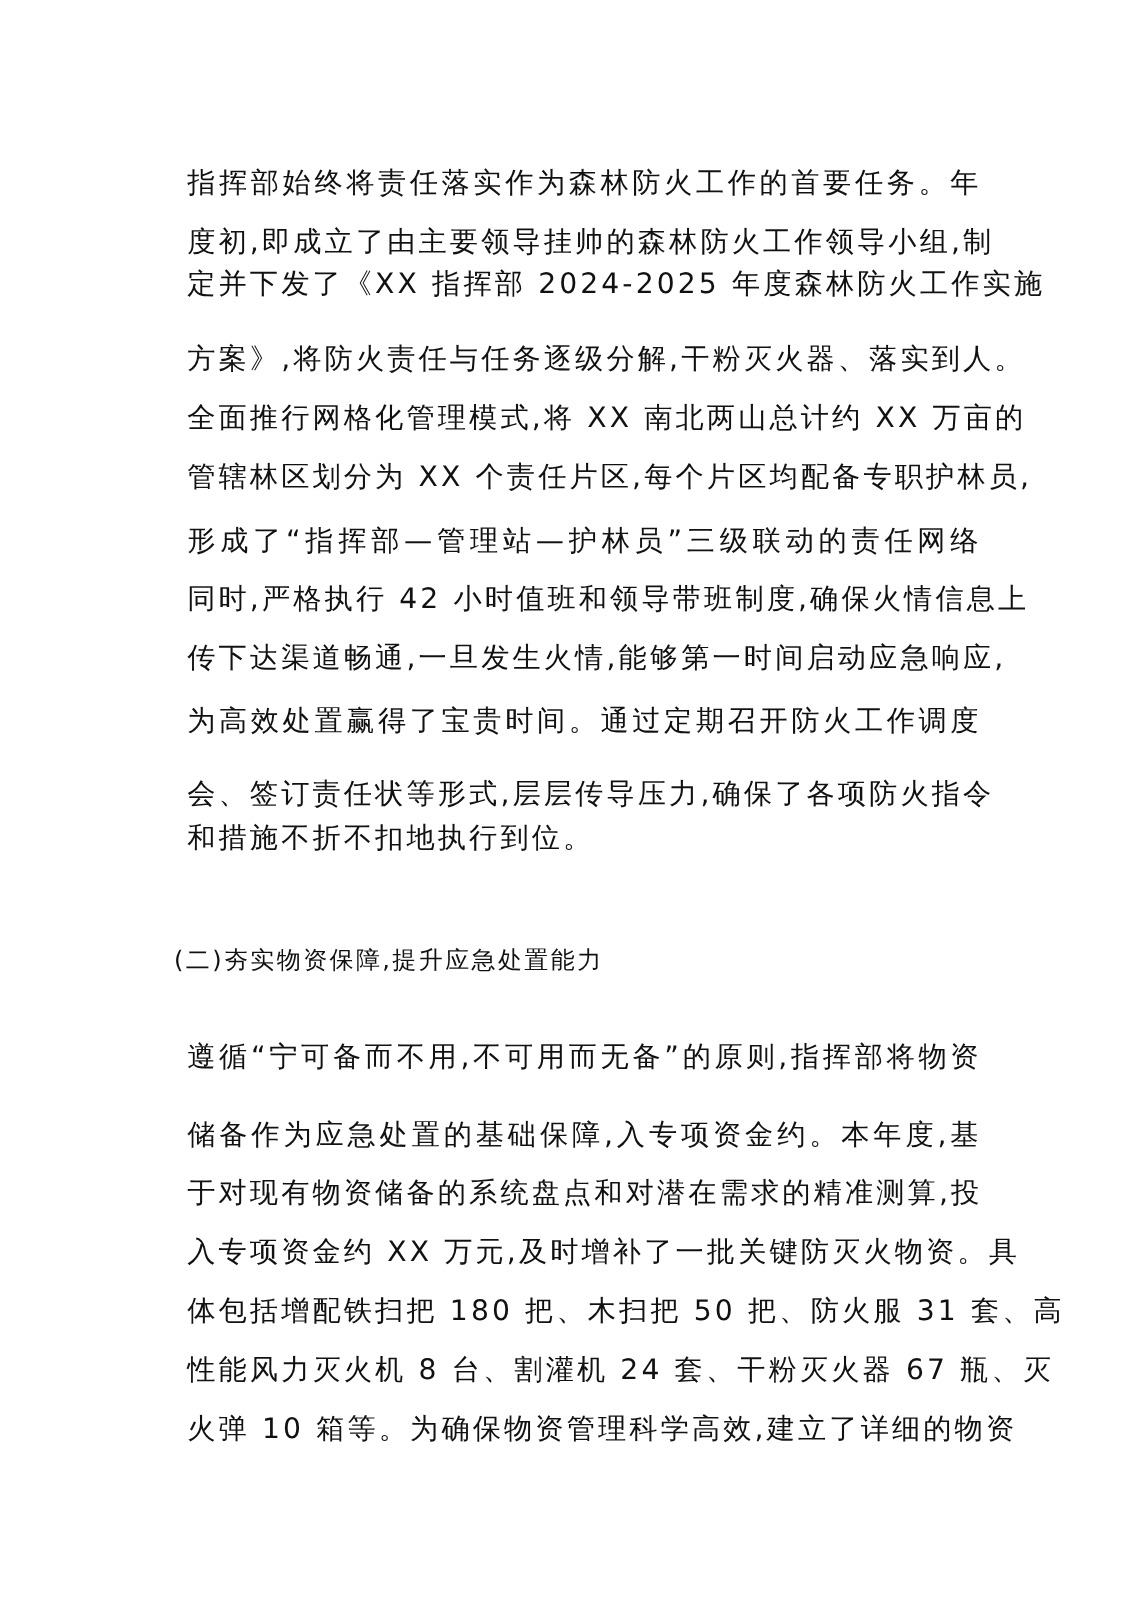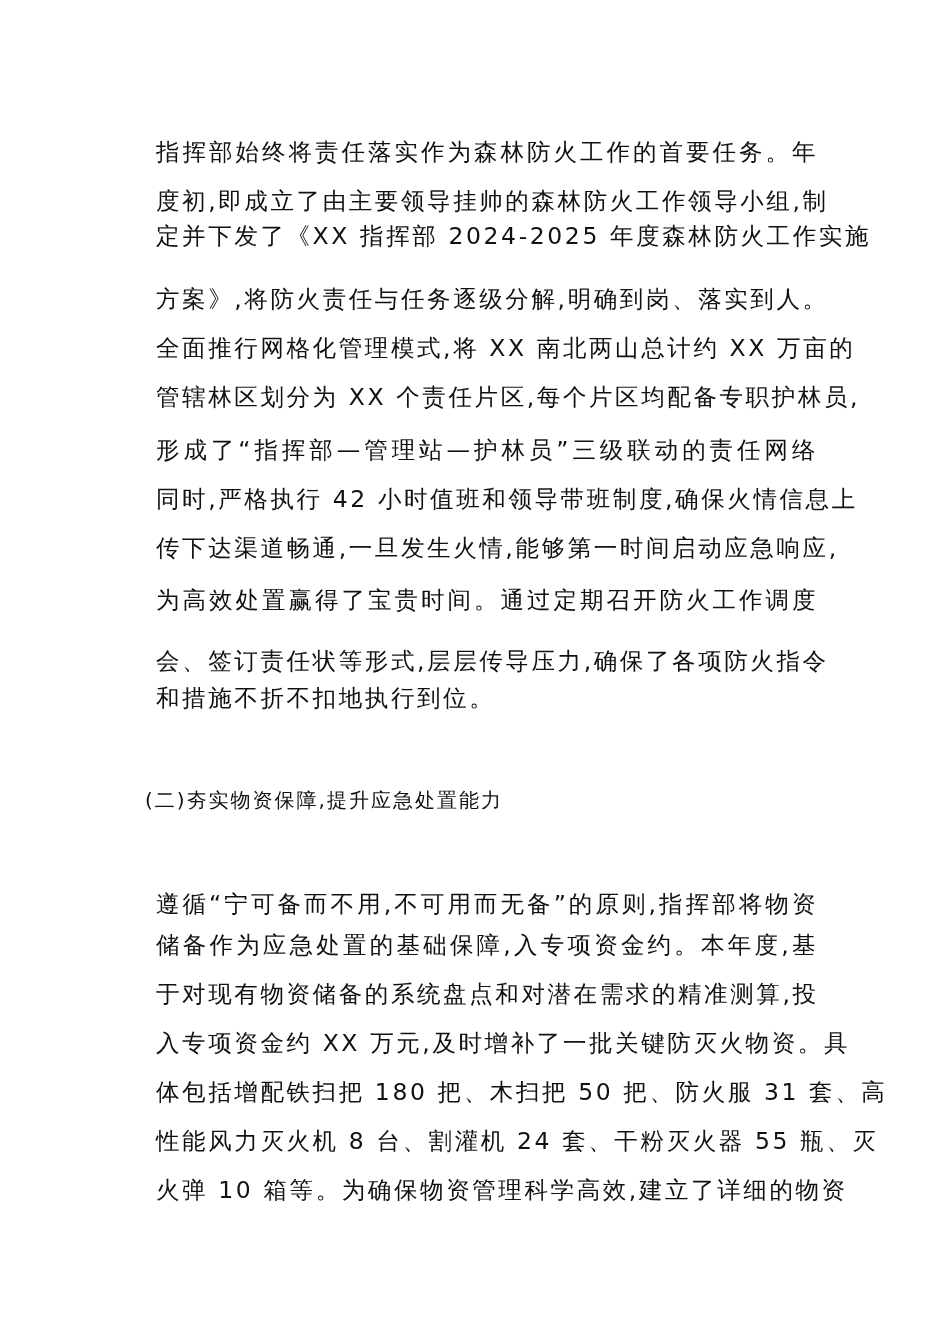--- a/index.html
+++ b/index.html
@@ -51,36 +51,36 @@
   </style>
 </head>
 <body>
 
 <div class="page">
 
   <div>
     <div class="line" style="top:132px">指挥部始终将责任落实作为森林防火工作的首要任务。年</div>
     <div class="line" style="top:181px">度初,即成立了由主要领导挂帅的森林防火工作领导小组,制</div>
     <div class="line" style="top:216px">定并下发了《XX 指挥部 2024-2025 年度森林防火工作实施</div>
-    <div class="line" style="top:279px">方案》,将防火责任与任务逐级分解,明确到岗、落实到人。</div>
+    <div class="line" style="top:279px">方案》,将防火责任与任务逐级分解,干粉灭火器、落实到人。</div>
     <div class="line" style="top:328px">全面推行网格化管理模式,将 XX 南北两山总计约 XX 万亩的</div>
     <div class="line" style="top:377px">管辖林区划分为 XX 个责任片区,每个片区均配备专职护林员,</div>
     <div class="line" style="top:430px">形成了“指挥部—管理站—护林员”三级联动的责任网络</div>
     <div class="line" style="top:479px">同时,严格执行 42 小时值班和领导带班制度,确保火情信息上</div>
     <div class="line" style="top:528px">传下达渠道畅通,一旦发生火情,能够第一时间启动应急响应,</div>
     <div class="line" style="top:580px">为高效处置赢得了宝贵时间。通过定期召开防火工作调度</div>
     <div class="line" style="top:641px">会、签订责任状等形式,层层传导压力,确保了各项防火指令</div>
     <div class="line last" style="top:678px">和措施不折不扣地执行到位。</div>
   </div>
 
   <div class="heading" style="top:780px">(二)夯实物资保障,提升应急处置能力</div>
 
   <div>
-    <div class="line" style="top:884px">遵循“宁可备而不用,不可用而无备”的原则,指挥部将物资</div>
+    <div class="line" style="top:860px">遵循“宁可备而不用,不可用而无备”的原则,指挥部将物资</div>
     <div class="line" style="top:925px">储备作为应急处置的基础保障,入专项资金约。本年度,基</div>
     <div class="line" style="top:974px">于对现有物资储备的系统盘点和对潜在需求的精准测算,投</div>
     <div class="line" style="top:1023px">入专项资金约 XX 万元,及时增补了一批关键防灭火物资。具</div>
     <div class="line" style="top:1072px">体包括增配铁扫把 180 把、木扫把 50 把、防火服 31 套、高</div>
-    <div class="line" style="top:1121px">性能风力灭火机 8 台、割灌机 24 套、干粉灭火器 55 瓶、灭</div>
+    <div class="line" style="top:1121px">性能风力灭火机 8 台、割灌机 24 套、干粉灭火器 67 瓶、灭</div>
     <div class="line" style="top:1170px">火弹 10 箱等。为确保物资管理科学高效,建立了详细的物资</div>
   </div>
 
 </div>
 
 </body></html>

